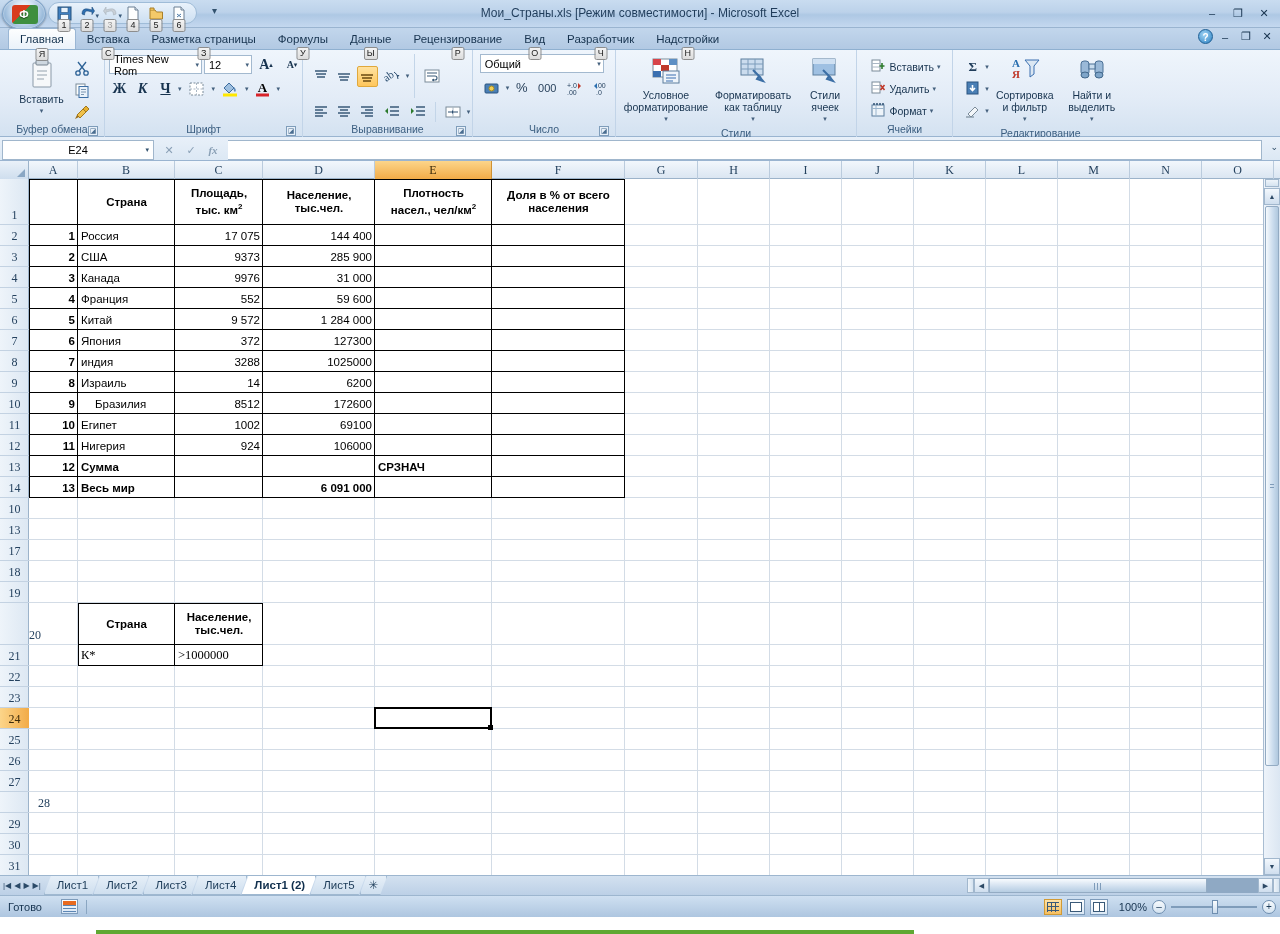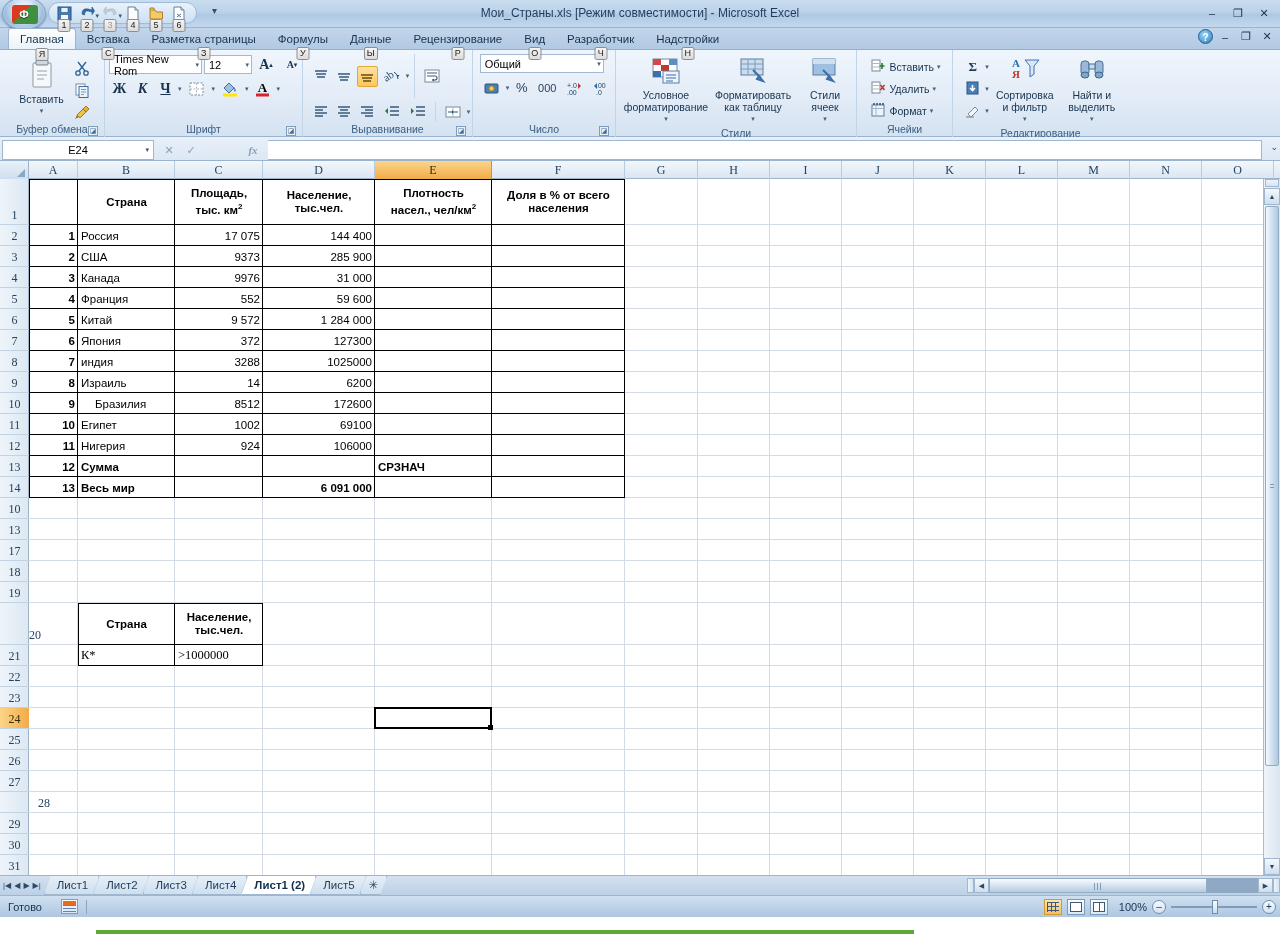--- a/index.html
+++ b/index.html
@@ -155,21 +155,21 @@
     background:#fff; border:1px solid #a0b6cc;
     display:flex; align-items:center; justify-content:center;
     font-size:11px; position:relative;
   }
   .namebox .car{ position:absolute; right:4px; font-size:7px; color:#33536f; }
   .fbtns{ display:flex; align-items:center; gap:0; padding:0 4px; }
   .fbtns div{
     width:22px;height:20px;display:flex;align-items:center;justify-content:center;
     color:#8aa0b6; font-size:11px;
   }
-  .fx{ font-style:italic; font-family:"Liberation Serif",serif; color:#3c3c3c; font-weight:bold;margin-left:40px; }
+  .fx{ font-style:italic; font-family:"Liberation Serif",serif; color:#3c3c3c; font-weight:bold; }
   .finput{
     flex:1; height:20px; background:#fff; border:1px solid #a0b6cc; border-left:none;
     margin-right:18px;
   }
   .fbar .expand{ position:absolute; right:2px; top:5px; font-size:9px; color:#2c4a66; }
 
   
   .gridwrap{ position:relative; height:714px; background:#fff; overflow:hidden; }
   .colhead{
     position:absolute; left:0; top:0; height:18px; right:0;

